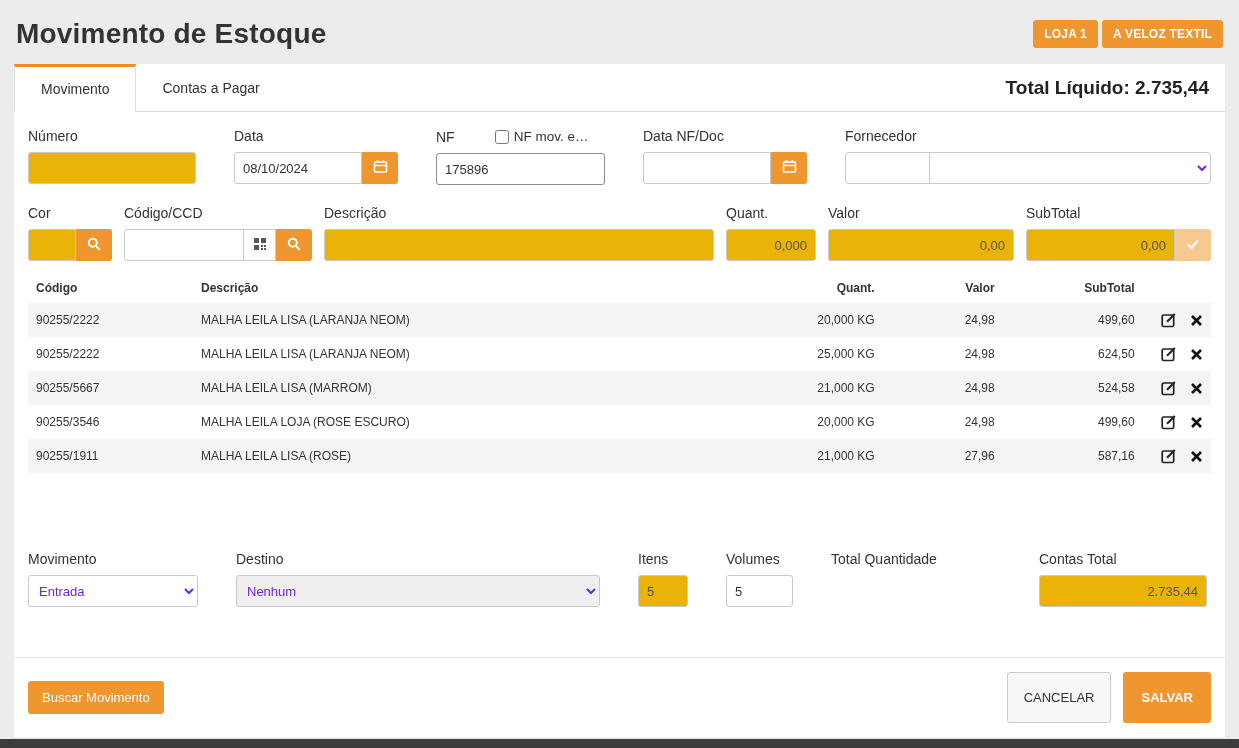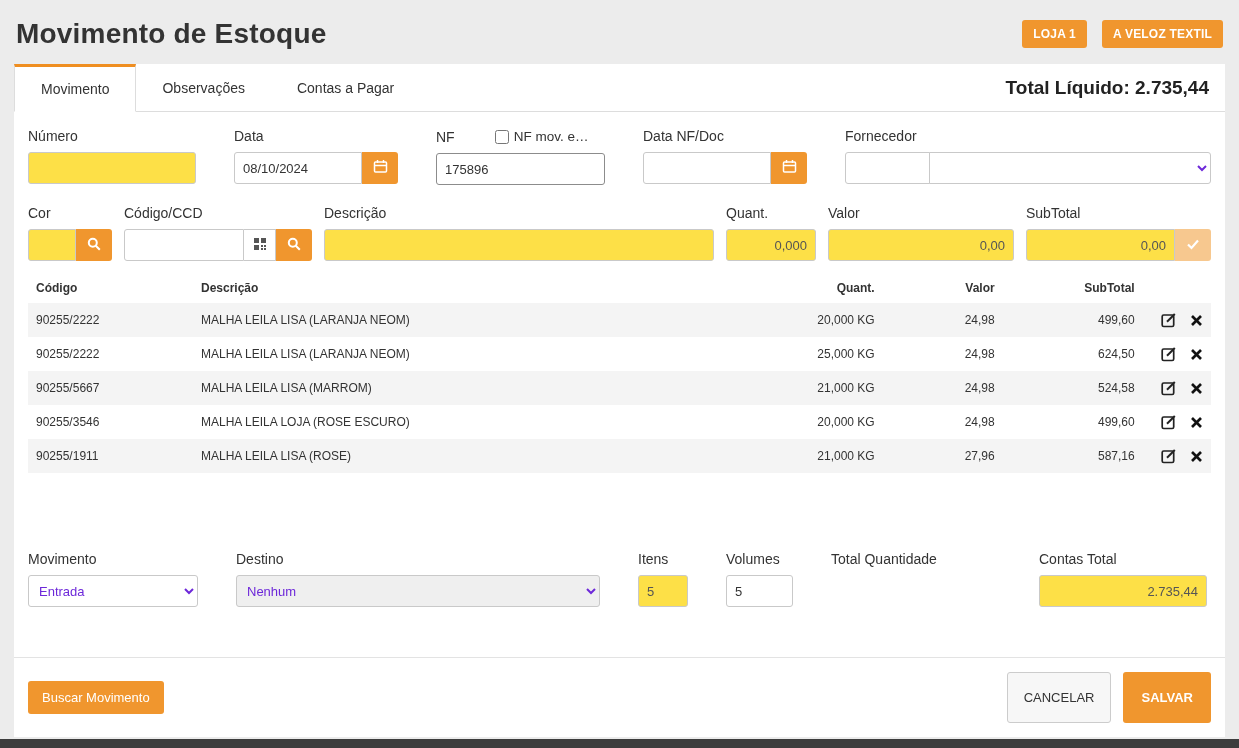--- a/index.html
+++ b/index.html
@@ -9,21 +9,21 @@
     background: #ececec;
     font-family: "Liberation Sans", sans-serif;
     color: #333;
     position: relative;
     overflow: hidden;
   }
 
   
   .header { display: flex; align-items: center; justify-content: space-between; padding: 18px 16px 14px 16px; }
   .page-title { font-size: 28px; font-weight: 600; margin: 0; color: #333; letter-spacing: .2px; }
-  .header-buttons { display: flex; gap: 15px; }
+  .header-buttons { display: flex; gap: 4px; }
   button { font-family: inherit; cursor: pointer; }
   .btn-orange { background: #f0962e; color: #fff; border: none; border-radius: 3px; }
   .btn-chip { font-size: 12px; font-weight: bold; padding: 7px 11px; letter-spacing: .2px; }
 
   
   .card { margin: 0 14px; background: #fff; min-height: 655px; display: flex; flex-direction: column; }
   .tabs { display: flex; align-items: stretch; border-bottom: 1px solid #ddd; height: 48px; }
   .tab { display: flex; align-items: center; padding: 0 26px; font-size: 14px; color: #333; cursor: pointer; }
   .tab.active {
     border: 1px solid #ddd; border-top: 3px solid #ef8e21; border-bottom: 1px solid #fff;
@@ -43,21 +43,21 @@
   .label-row label { margin: 0; }
   .nf-check { display: flex; align-items: center; margin-left: 40px; font-size: 13.5px; white-space: nowrap; overflow: hidden; }
   .nf-check input { margin: 0 5px 0 0; width: 14px; height: 14px; }
   .control-row { display: flex; }
 
   .input {
     height: 32px; border: 1px solid #c9c9c9; border-radius: 3px;
     padding: 0 8px; font-size: 13px; font-family: inherit; color: #333;
     background: #fff; width: 100%; min-width: 0;
   }
-  .input:disabled { background: #fde047; color: #555; opacity: 1; }
+  .input:disabled { background: #eab308; color: #555; opacity: 1; }
   .input.num { text-align: right; }
   .input.strong { border-color: #8c8c8c; }
 
   .input-group { display: flex; width: 100%; }
   .input-group .input { border-top-right-radius: 0; border-bottom-right-radius: 0; flex: 1; }
   .addon-btn {
     width: 36px; height: 32px; flex: 0 0 auto;
     display: flex; align-items: center; justify-content: center;
     border: none; border-radius: 0 3px 3px 0; cursor: pointer; background: #f0962e;
   }
@@ -116,23 +116,20 @@
   </div>
 </div>
 
 <div class="card">
 
   <div class="tabs">
     <div class="tab active">
       <span>Movimento</span>
     </div>
     <div class="tab">
-      <span>Observações</span>
-    </div>
-    <div class="tab">
       <span>Contas a Pagar</span>
     </div>
     <div class="total-liquido">Total Líquido: 2.735,44</div>
   </div>
 
   <div class="card-body">
 
     <div class="form-row row1">
       <div class="field w-numero">
         <label>Número</label>

